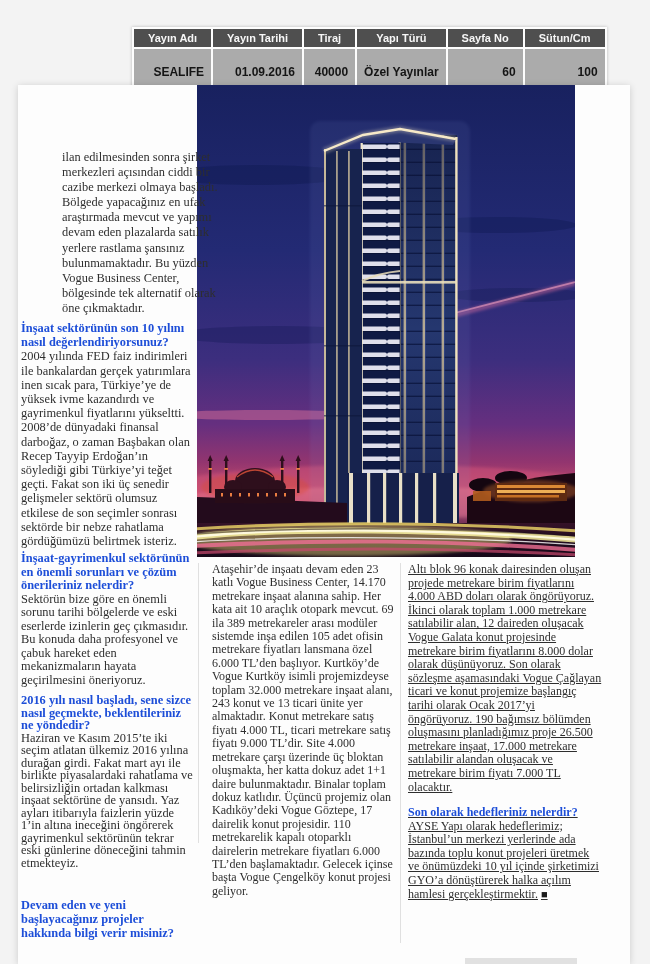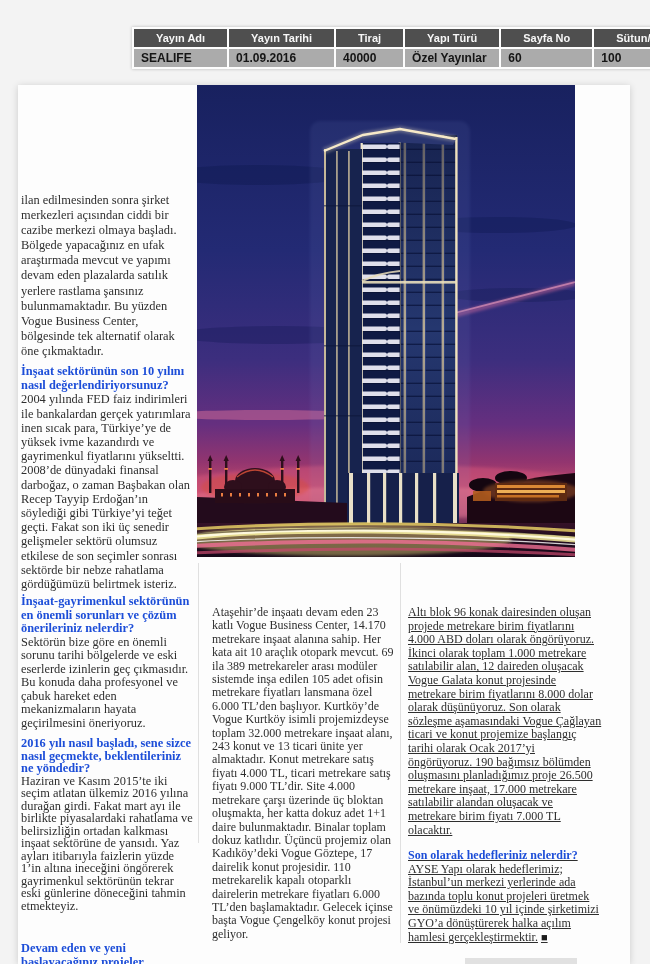--- a/index.html
+++ b/index.html
@@ -12,49 +12,49 @@
   
   .meta-table {
     position:absolute; left:132px; top:27px;
     border-collapse:separate; border-spacing:2px;
     background:#fdfdfd;
     font-family:"Liberation Sans", sans-serif;
     box-shadow:0 0 3px rgba(0,0,0,.25);
   }
   .meta-table th {
     background:#4f4f4f; color:#f7f7f7; font-size:11px; font-weight:bold;
-    padding:3px 22px; white-space:nowrap;
+    padding:3px 14px; white-space:nowrap;
   }
   .meta-table td {
     background:#ababab; color:#151515; font-size:12px; font-weight:bold;
-    text-align:left; padding:2px 7px; white-space:nowrap;
+    text-align:right; padding:16px 7px; white-space:nowrap;
   }
 
   
   .page {
     position:absolute; left:18px; top:85px; width:612px; height:879px;
     background:#fdfdfd; box-shadow:0 1px 7px rgba(0,0,0,.16);
   }
 
   .photo {
     position:absolute; left:179px; top:0; width:378px; height:472px;
     display:block;
   }
 
   .col-rule { position:absolute; width:1px; background:#e0e0e0; }
   .rule-a { left:180px; top:478px; height:280px; }
   .rule-b { left:382px; top:478px; height:380px; }
 
-  .textcol { color:#2e2e2e;margin-top:43px; }
+  .textcol { color:#2e2e2e; }
   .textcol p { margin:0; }
   .textcol h3 { margin:0; font-size:inherit; color:#1d4ed8; font-weight:bold; }
 
   .left-col  { position:absolute; left:3px;  top:0;     width:174px; font-size:12.4px; }
   .left-col .sec { position:absolute; left:0; width:174px; }
-  .sec-p1 { top:65px;  line-height:15.1px; }
+  .sec-p1 { top:65px;  line-height:15.1px;margin-left:41px; }
   .sec-q1 { top:236px; line-height:14.2px; }
   .sec-q2 { top:467px; line-height:13.5px; }
   .sec-q3 { top:609px; line-height:12.5px; }
   .sec-q4 { top:813px; line-height:14px; }
 
   .mid-col   { position:absolute; left:194px; top:478px; width:184px; font-size:12px; line-height:13.4px; }
   .right-col { position:absolute; left:390px; top:478px; width:194px; font-size:12px; line-height:13.6px;text-decoration:underline; }
   .right-col h3 { margin-top:12px; }
 
   .end-mark { font-size:11px; margin-left:3px; color:#1b1b1b; }

